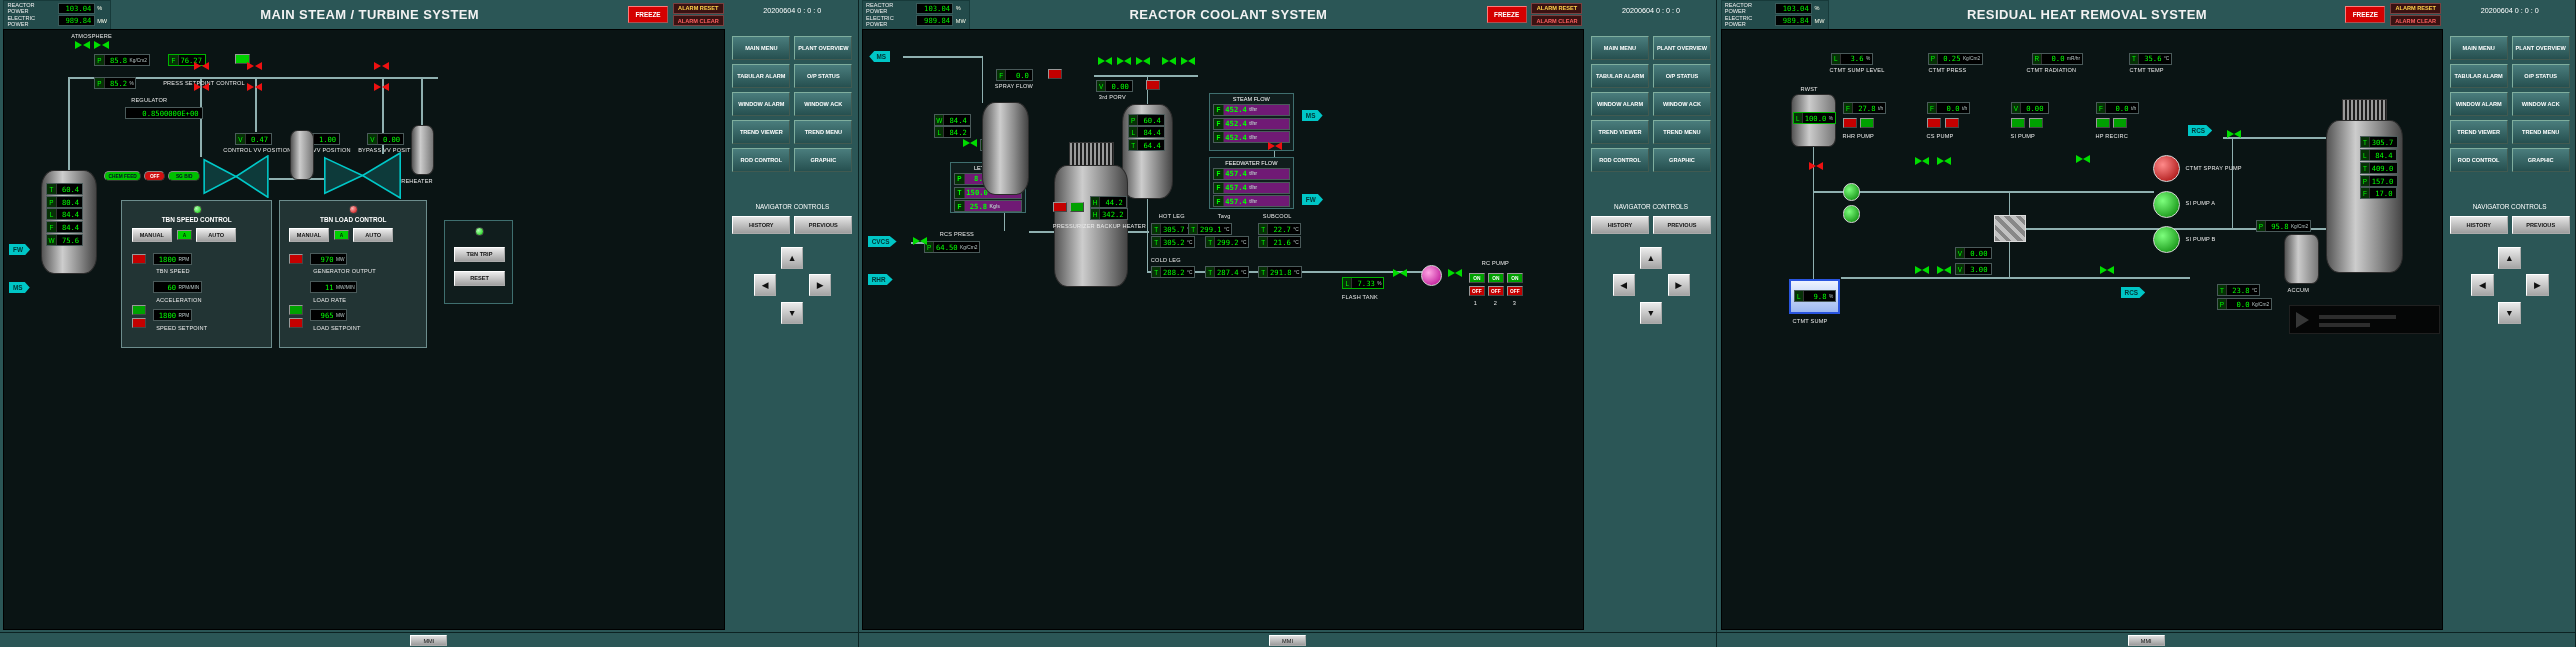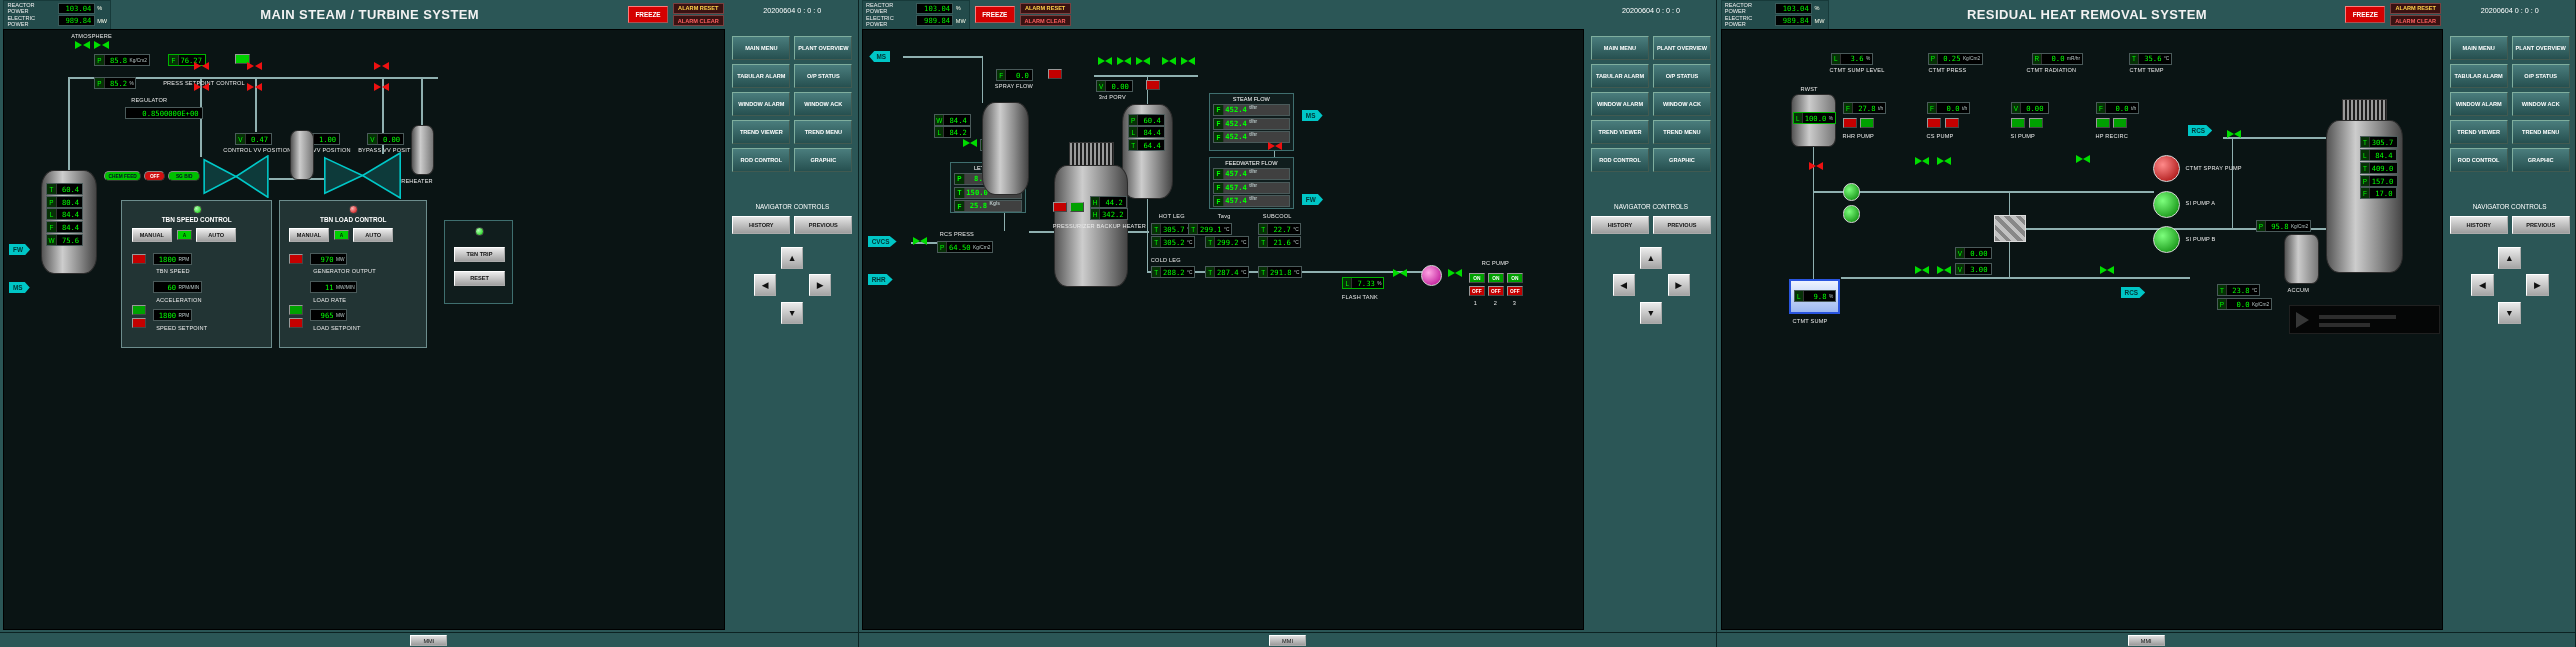--- a/index.html
+++ b/index.html
@@ -61,21 +61,21 @@
 .led.r{background:radial-gradient(circle at 35% 35%,#ffb4b4,#cc0000)}
 .btn3{position:absolute;background:linear-gradient(#ececec,#a0a0a0);border:1.6px outset #fff;color:#111;font-size:5.6px;font-weight:bold;display:flex;align-items:center;justify-content:center}
 .sqbtn{position:absolute;width:14.5px;height:10.4px;border:0.8px outset #999;font-size:4.8px;font-weight:bold;color:#fff;display:flex;align-items:center;justify-content:center;padding:0}
 .sqbtn.g{background:#00a000}.sqbtn.r{background:#c40000}.sqbtn.gb{background:#00d000;color:#002800}
 .pbtn{position:absolute;height:10.4px;border-radius:4.8px;font-size:4.8px;font-weight:bold;display:flex;align-items:center;justify-content:center;border:0.8px outset #888;color:#012;padding:0 1.6px}
 .pbtn.g{background:#00c000}.pbtn.r{background:#d01010;color:#fff}
 .cpanel{position:absolute;background:#223434;border:1.6px groove #6d8d8d}
 .cp-title{position:absolute;left:0;right:0;top:14.5px;color:#fff;font-size:6.4px;font-weight:bold;text-align:center}
 .gpanel{position:absolute;background:#101d1d;border:0.8px solid #3f6f6f}
 .gtitle{color:#fff;font-size:5.6px;text-align:center;margin:2.4px 0 0.8px}
-.grow{display:flex;align-items:flex-start;background:#404040;border:0.8px solid #4a5a5a;height:12px;margin:1.6px 3.2px;padding-right:1.6px}
+.grow{display:flex;align-items:center;background:#701a75;border:0.8px solid #4a5a5a;height:12px;margin:1.6px 3.2px;padding-right:1.6px}
 .hx{position:absolute;background:repeating-linear-gradient(45deg,#888 0 4px,#c2c2c2 4px 8px);border:0.8px solid #ddd}
 .tank-sump{position:absolute;border:2.4px solid #2a55e0;background:linear-gradient(#eef3ff,#9db8f0)}
 .wm{position:absolute;background:#050505;border:0.8px solid #222;opacity:.92}
 .wm-tri{position:absolute;left:6.4px;top:5.6px;width:0;height:0;border:8.8px solid transparent;border-left:13px solid #3a3a3a}
 .wm-bar{position:absolute;left:29px;height:4px;background:#303030}
 </style>
 </head>
 <body>
 
 <section class="panel">
@@ -315,20 +315,21 @@
               <span class="plabel">REACTOR POWER</span>
               <span class="pval">103.04</span>
               <span class="punit">%</span>
             </div>
      <div class="prow">
               <span class="plabel">ELECTRIC POWER</span>
               <span class="pval">989.84</span>
               <span class="punit">MW</span>
             </div>
     </div>
+    <div class="title">REACTOR COOLANT SYSTEM</div>
     <button class="freeze">FREEZE</button>
     <div class="alarms">
      <button class="alarm reset">ALARM RESET</button>
      <button class="alarm clear">ALARM CLEAR</button>
     </div>
    </div>
    <div class="mimic">
     <i class="pipe" style="left:40px;top:26px;width:80px;height:1.6px"></i>
     <i class="pipe" style="left:119px;top:26px;width:1.6px;height:47px"></i>
     <i class="pipe" style="left:231px;top:45px;width:104px;height:1.6px"></i>
@@ -521,21 +522,21 @@
             <b class="tg">T</b>
             <b class="vv">287.4</b>
             <b class="un">°C</b>
           </span>
     <span class="vb" style="left:395px;top:236px">
             <b class="tg">T</b>
             <b class="vv">291.8</b>
             <b class="un">°C</b>
           </span>
     <span class="lbl" style="left:77px;top:201px">RCS PRESS</span>
-    <span class="vb" style="left:74px;top:211px">
+    <span class="vb" style="left:61px;top:211px">
             <b class="tg">P</b>
             <b class="vv">64.50</b>
             <b class="un">Kg/Cm2</b>
           </span>
     <i class="valve g" style="left:50px;top:207px">
             <b class="l"></b>
             <b class="r"></b>
           </i>
     <span class="vb gb" style="left:479px;top:247px">
             <b class="tg">L</b>

